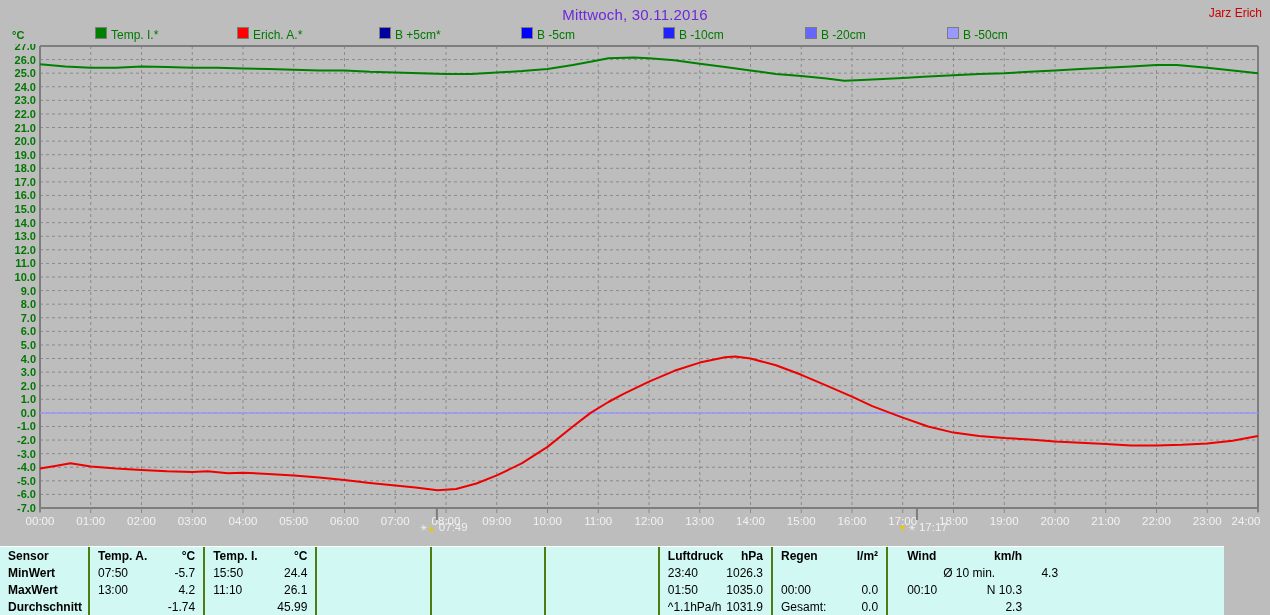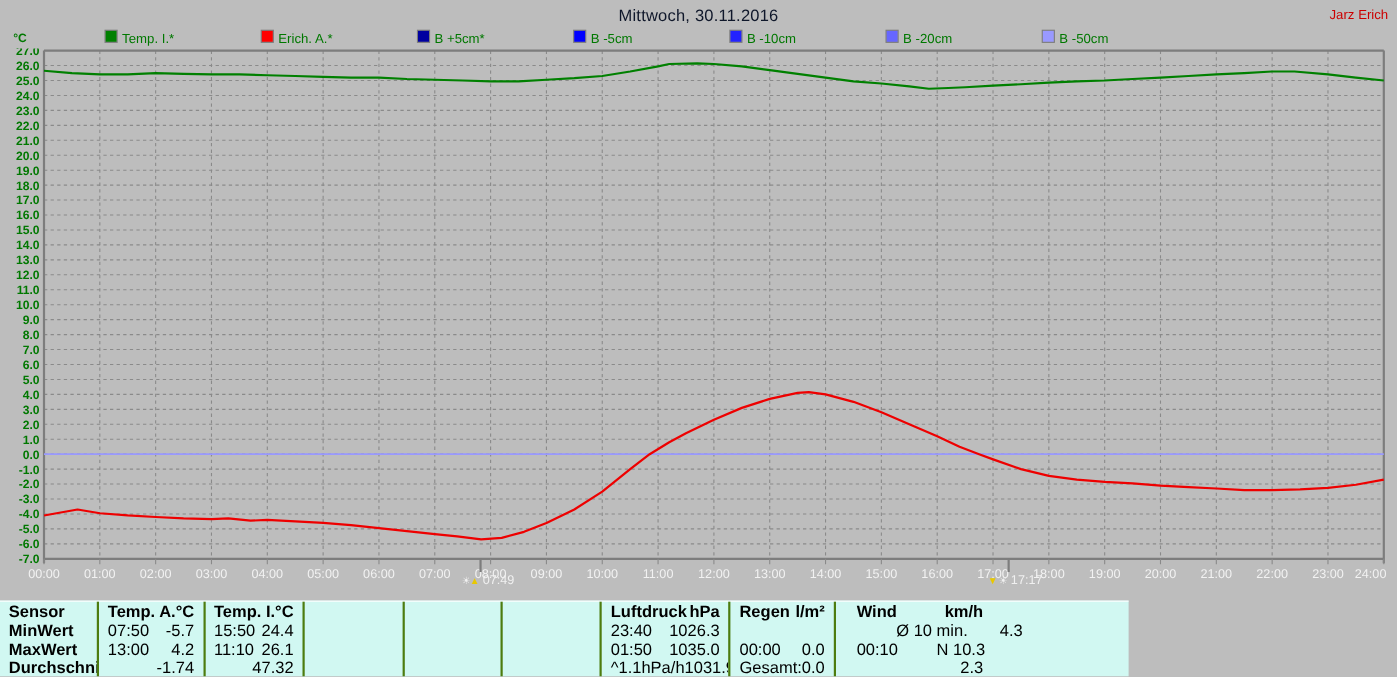--- a/index.html
+++ b/index.html
@@ -1,32 +1,32 @@
 <!DOCTYPE html>
 <html><head>
 <meta charset="utf-8">
 <style>
   html,body{margin:0;padding:0;background:#bdbdbd;}
   #root{position:relative;width:1270px;height:615px;background:#bdbdbd;overflow:hidden;
         font-family:"Liberation Sans",sans-serif;-webkit-font-smoothing:none;}
   
-  #title{position:absolute;top:6px;left:0;width:100%;text-align:center;color:#0f172a;
+  #title{position:absolute;top:6px;left:0;width:100%;text-align:center;color:#6d28d9;
          font-size:15px;letter-spacing:.2px;}
   #user{position:absolute;top:6px;right:8px;color:#cc0000;font-size:12px;}
   
   #unit{position:absolute;top:29px;left:12px;color:#007800;font-size:11px;font-weight:bold;}
   #legend{position:absolute;top:28px;left:48px;display:flex;}
   .leg-item{display:flex;align-items:flex-start;width:94px;margin-left:48px;}
   .leg-swatch{width:10px;height:10px;margin-right:5px;outline:1px solid rgba(0,0,0,.35);}
   .leg-label{color:#007800;font-size:12px;white-space:nowrap;}
   
   #chart-wrap{position:absolute;top:44px;left:0;width:1270px;height:501px;}
   
-  #stats{position:absolute;top:546px;left:0;width:1026px;height:69px;background:#d1f8f2;
-         border-top:1px solid #ffffff;display:flex;font-size:15px;color:#000;}
+  #stats{position:absolute;top:546px;left:0;width:1224px;height:69px;background:#d1f8f2;
+         border-top:1px solid #ffffff;display:flex;font-size:12px;color:#000;}
   .col{box-sizing:border-box;height:69px;}
   .col + .col{border-left:2px solid #4d7c0f;}
   .rowline{height:17px;line-height:17px;display:flex;justify-content:space-between;
            padding:0 8px;white-space:nowrap;overflow:hidden;}
   .rowline.hdr{font-weight:bold;height:18px;line-height:19px;}
   .lbl-col .rowline{justify-content:flex-start;font-weight:bold;}
 </style>
 </head>
 <body>
 
@@ -255,21 +255,21 @@
         <div class="rowline">
           <span>15:50</span>
           <span>24.4</span>
         </div>
         <div class="rowline">
           <span>11:10</span>
           <span>26.1</span>
         </div>
         <div class="rowline">
           <span></span>
-          <span>47.32</span>
+          <span>45.99</span>
         </div>
       </div>
       <div class="col" style="width: 119px;">
         <div class="rowline hdr">
           <span></span>
           <span></span>
         </div>
         <div class="rowline">
           <span></span>
           <span></span>

